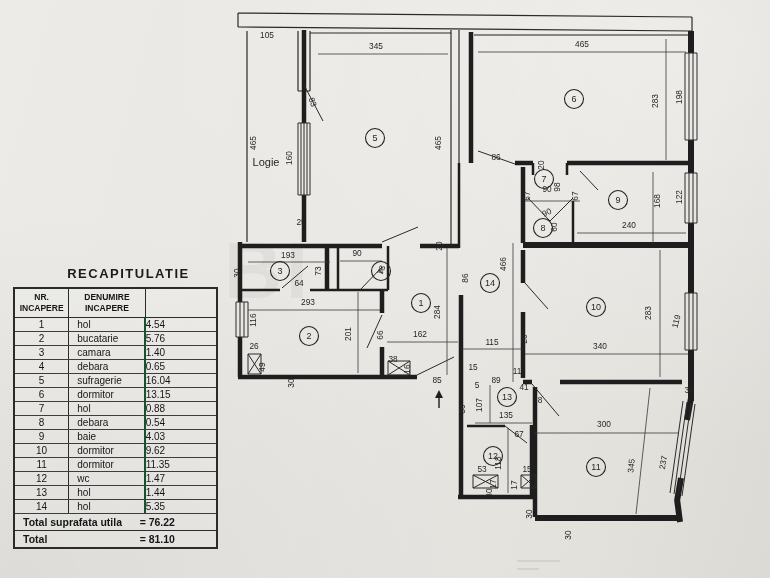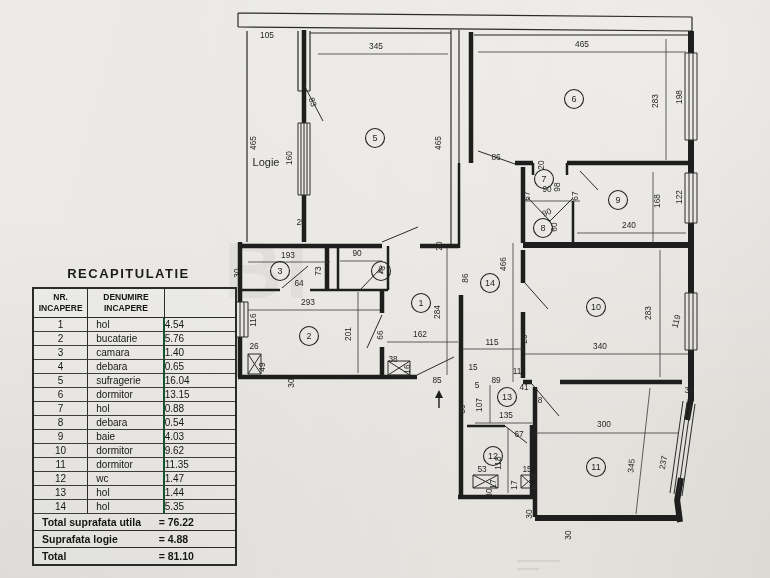--- a/index.html
+++ b/index.html
@@ -21,21 +21,21 @@
   .watermark{
     position:absolute;left:224px;top:225px;font-size:80px;font-weight:bold;
     color:rgba(40,40,40,0.05);letter-spacing:4px;pointer-events:none;
   }
   
   .recap-title{
     position:absolute;left:28px;top:266px;width:201px;text-align:center;
     font-size:13px;font-weight:bold;letter-spacing:1.5px;color:#1b1b1b;
   }
   .recap{
-    position:absolute;left:32px;top:287px;width:201px;
+    position:absolute;left:13px;top:287px;width:201px;
     border:2px solid #2b2b2b;color:#161616;background:rgba(255,255,255,0.12);
   }
   .r-head{display:flex;height:28px;border-bottom:1.5px solid #2b2b2b;font-size:8.5px;font-weight:bold;text-align:center;}
   .r-head .c1,.r-head .c2{border-right:1px solid #2b2b2b;}
   .c1{width:27%;box-sizing:border-box;}
   .c2{width:38%;box-sizing:border-box;}
   .c3{width:35%;box-sizing:border-box;}
   .r-head>div{display:flex;align-items:center;justify-content:center;white-space:pre-line;line-height:1.25;}
   .r-row{display:flex;height:13px;font-size:10px;border-bottom:1px solid #3d3d3d;line-height:13px;}
   .r-row .c1{text-align:center;border-right:1px solid #2b2b2b;}
@@ -133,24 +133,20 @@
       <div class="r-row">
         <div class="c1">14</div>
         <div class="c2">hol</div>
         <div class="c3">5.35</div>
       </div>
     </div>
   <div id="recap-foot">
       <div class="r-foot">
         <div class="fl">Total suprafata  utila</div>
         <div class="fv">= 76.22</div>
-      </div>
-      <div class="r-foot">
-        <div class="fl">Suprafata  logie</div>
-        <div class="fv">=  4.88</div>
       </div>
       <div class="r-foot">
         <div class="fl">Total</div>
         <div class="fv">= 81.10</div>
       </div>
     </div>
 </div>
 
 <div class="plan">
 <svg width="540" height="573" viewBox="0 0 540 573" xmlns="http://www.w3.org/2000/svg">

